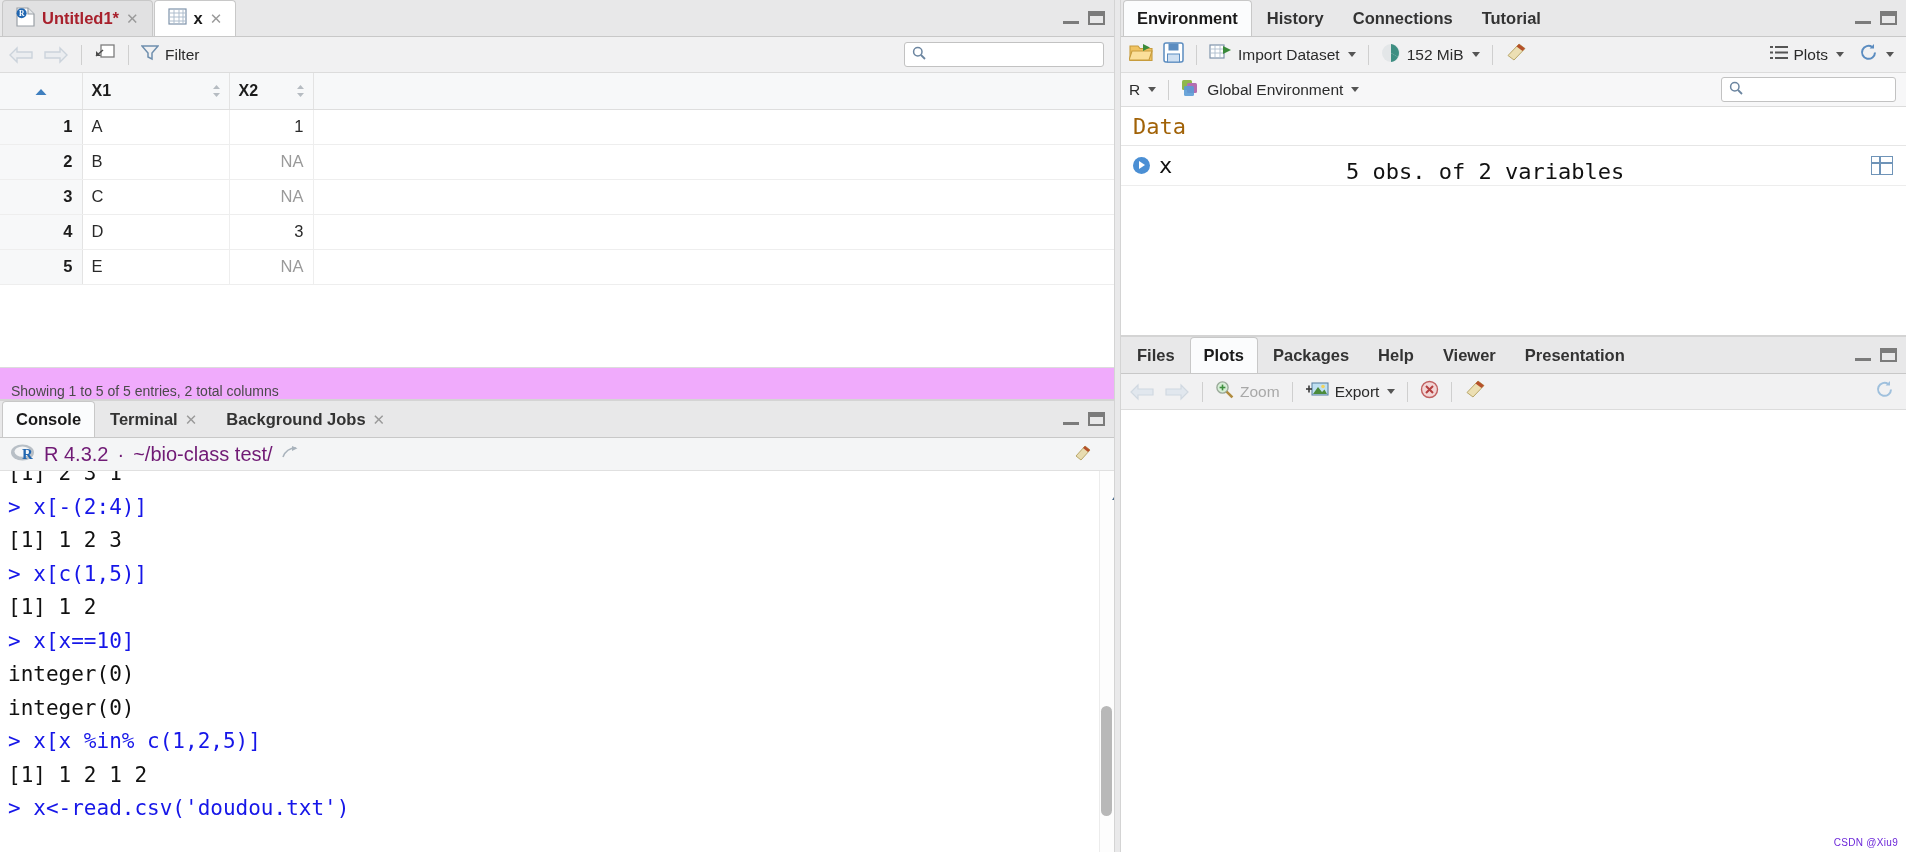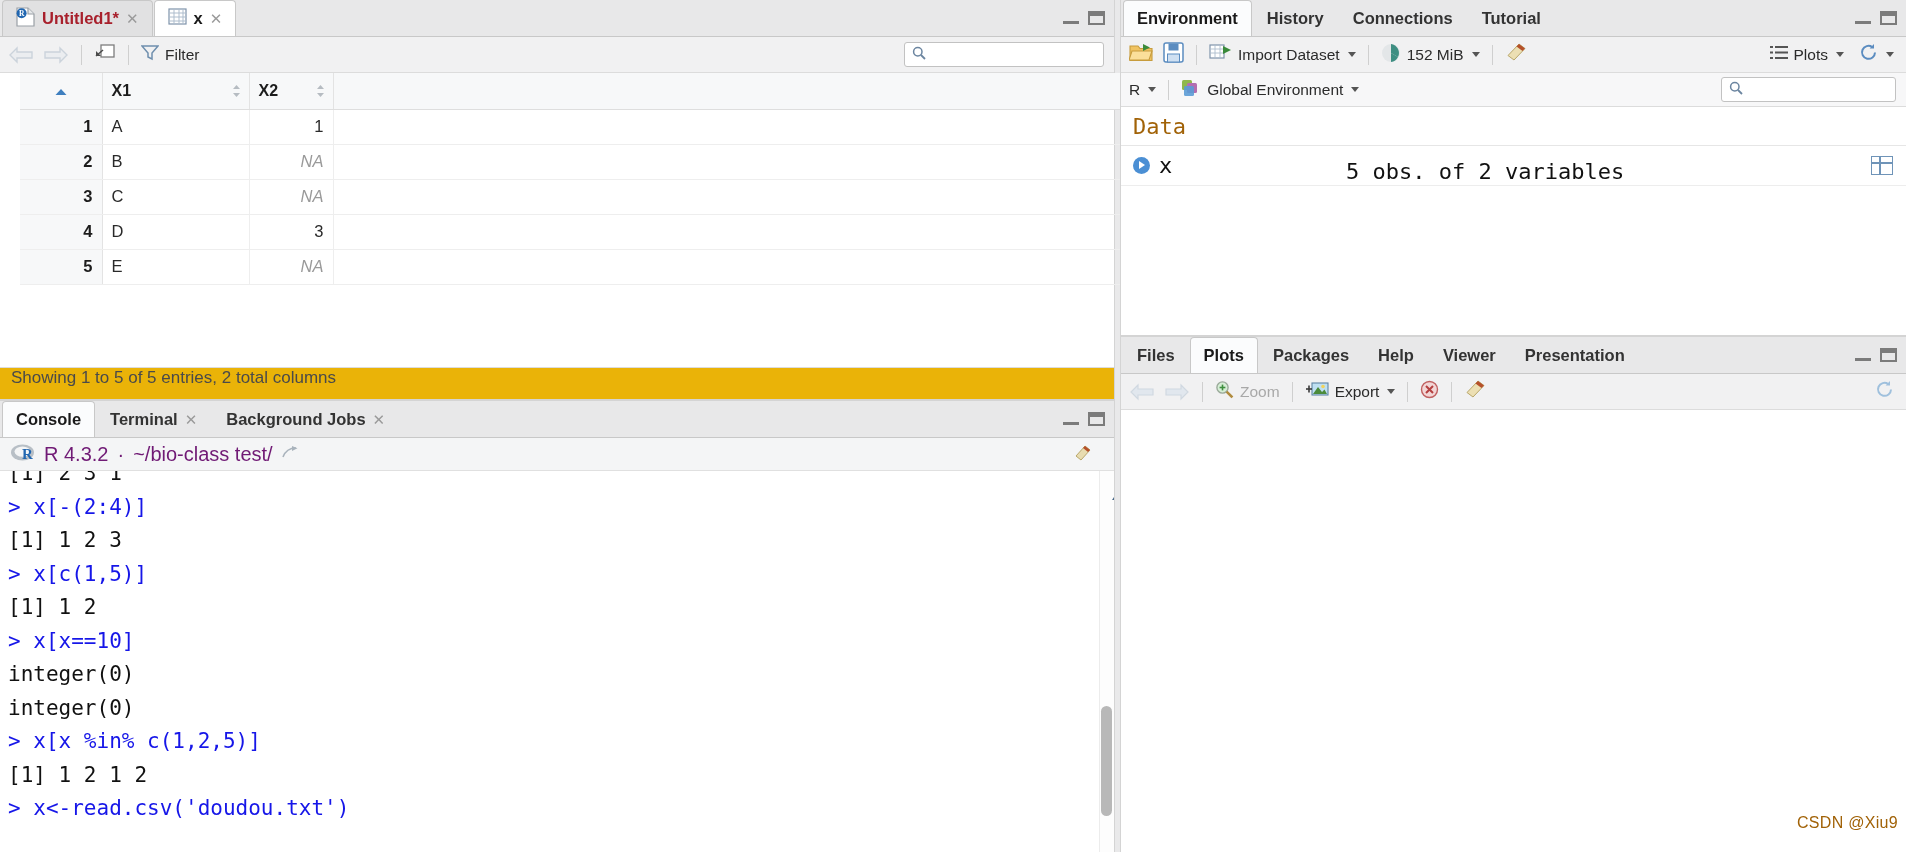--- a/index.html
+++ b/index.html
@@ -50,42 +50,42 @@
     height: 25px; border: 1px solid #c2c2c2; border-radius: 3px;
     background: #fff; padding: 0 7px;
   }
   .searchbox input { border: none; outline: none; font-size: 14px; width: 100%; background: transparent; color:#333; font-family:"Liberation Sans",sans-serif; }
 
   
   #source-pane { left: 0; top: 0; width: 1115px; height: 400px; border-left: none; border-top: none; }
   #grid-toolbar { position: relative; }
   .arrow-nav { width: 26px; height: 18px; position: relative; opacity: .45; }
 
-  .dtable { width: 100%; border-collapse: collapse; table-layout: fixed; margin-left: 20px; }
+  .dtable { width: 100%; border-collapse: collapse; table-layout: fixed; }
   .dtable th {
     background: #f7f8f9; border-right: 1px solid #e3e3e3; border-bottom: 1px solid #dedede;
     height: 36px; font-size: 16px; font-weight: bold; color: #1c1c1c;
     padding: 0 9px; text-align: left; position: relative; vertical-align: middle;
   }
   .dtable th.rowhead { width: 82px; }
   .dtable td {
     border-right: 1px solid #eeeeee; border-bottom: 1px solid #eeeeee;
     height: 35px; font-size: 16.5px; color: #2a2a2a; padding: 0 9px; vertical-align: middle;
   }
   .dtable td.rownum { background: #f7f8f9; text-align: right; font-weight: bold; color: #1c1c1c; width: 82px; border-right: 1px solid #e3e3e3; }
   .dtable td.num { text-align: right; }
-  .dtable td.na { text-align: right; color: #9a9a9a; font-style: italic; }
+  .dtable td.na { text-align: right; color: #9a9a9a; }
   .sorticon { position: absolute; right: 8px; top: 50%; transform: translateY(-50%); width: 9px; height: 14px; }
   .sortasc { position: absolute; left: 50%; top: 50%; transform: translate(-50%,-50%); }
 
   #grid-status {
     position: absolute; left: 0; bottom: 0; width: 100%; height: 32px;
-    background: #eab308; border-top: 1px solid #dcdcdc;
-    display: flex; align-items: flex-start; padding-left: 11px;
-    font-size: 17px; color: #4a4a4a;
+    background: #f0abfc; border-top: 1px solid #dcdcdc;
+    display: flex; align-items: flex-end; padding-left: 11px;
+    font-size: 14px; color: #4a4a4a;
   }
 
   
   #console-pane { left: 0; top: 400px; width: 1115px; height: 452px; border-left: none; border-bottom: none; }
   #console-header { display: flex; align-items: center; height: 33px; background: #f4f5f6; border-bottom: 1px solid #e0e0e0; padding-left: 10px; gap: 9px; position: relative; }
   #console-header .rver { font-size: 20px; color: #701a75; }
   #console-body {
     position: relative; height: 386px; overflow: hidden;
     font-family: "DejaVu Sans Mono", monospace; font-size: 21px; line-height: 33.5px;
     padding: 2px 0 0 8px; background: #fff; color: #111;
@@ -107,21 +107,21 @@
   .expand-dot::after { content: ""; position: absolute; left: 6px; top: 4.2px; border-left: 6px solid #fff; border-top: 4.4px solid transparent; border-bottom: 4.4px solid transparent; }
   .gridbtn { width: 22px; height: 19px; border: 1.6px solid #6f94b8; background: #fff; margin-right: 13px; position: relative; }
   .gridbtn::before { content:""; position:absolute; left:0; right:0; top:5px; height:1.6px; background:#6f94b8; }
   .gridbtn::after { content:""; position:absolute; top:0; bottom:0; left:7px; width:1.6px; background:#6f94b8; }
 
   
   #plots-pane { left: 1120px; top: 336px; width: 786px; height: 516px; border-right: none; border-bottom: none; }
   #plots-canvas { height: 440px; background: #fff; }
 
   .icon { display: inline-block; vertical-align: middle; }
-  .watermark { position: absolute; right: 8px; bottom: 20px; font-size: 16px; color: #a16207; letter-spacing: .3px; }
+  .watermark { position: absolute; right: 8px; bottom: 4px; font-size: 10px; color: #6d28d9; letter-spacing: .3px; }
 </style>
 </head>
 <body>
 
 <div id="app">
 
   <div class="pane" id="source-pane">
 
     <div class="tabstrip">
       <div class="tab">

